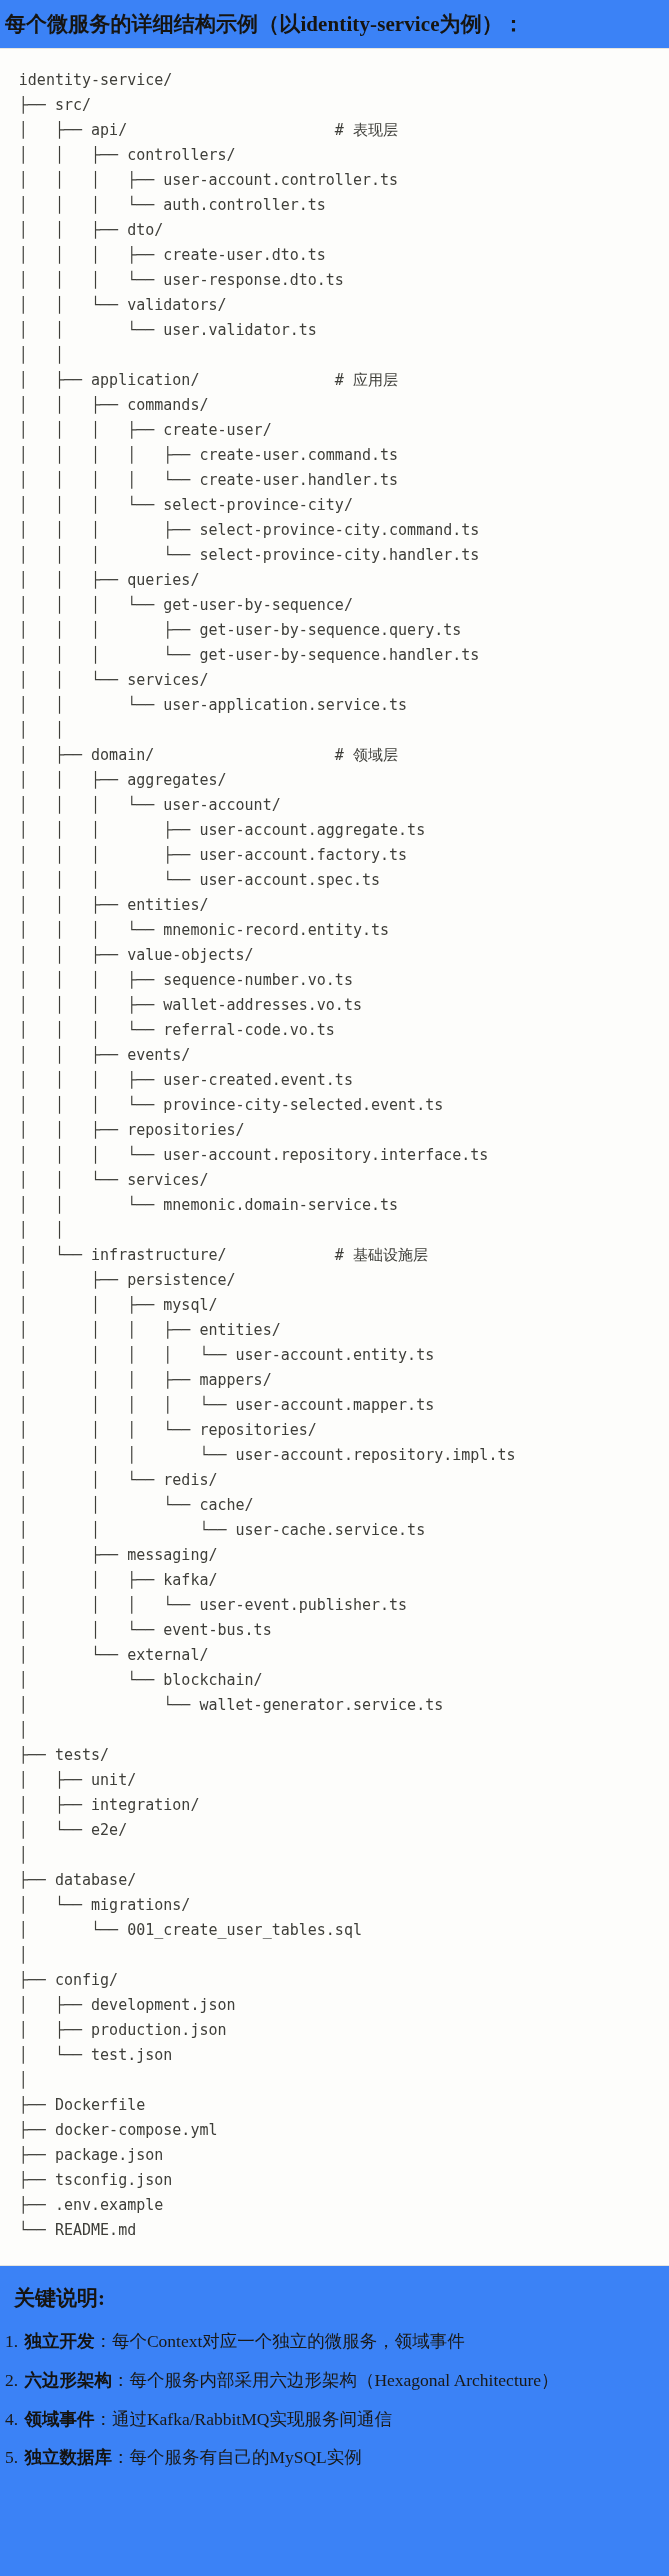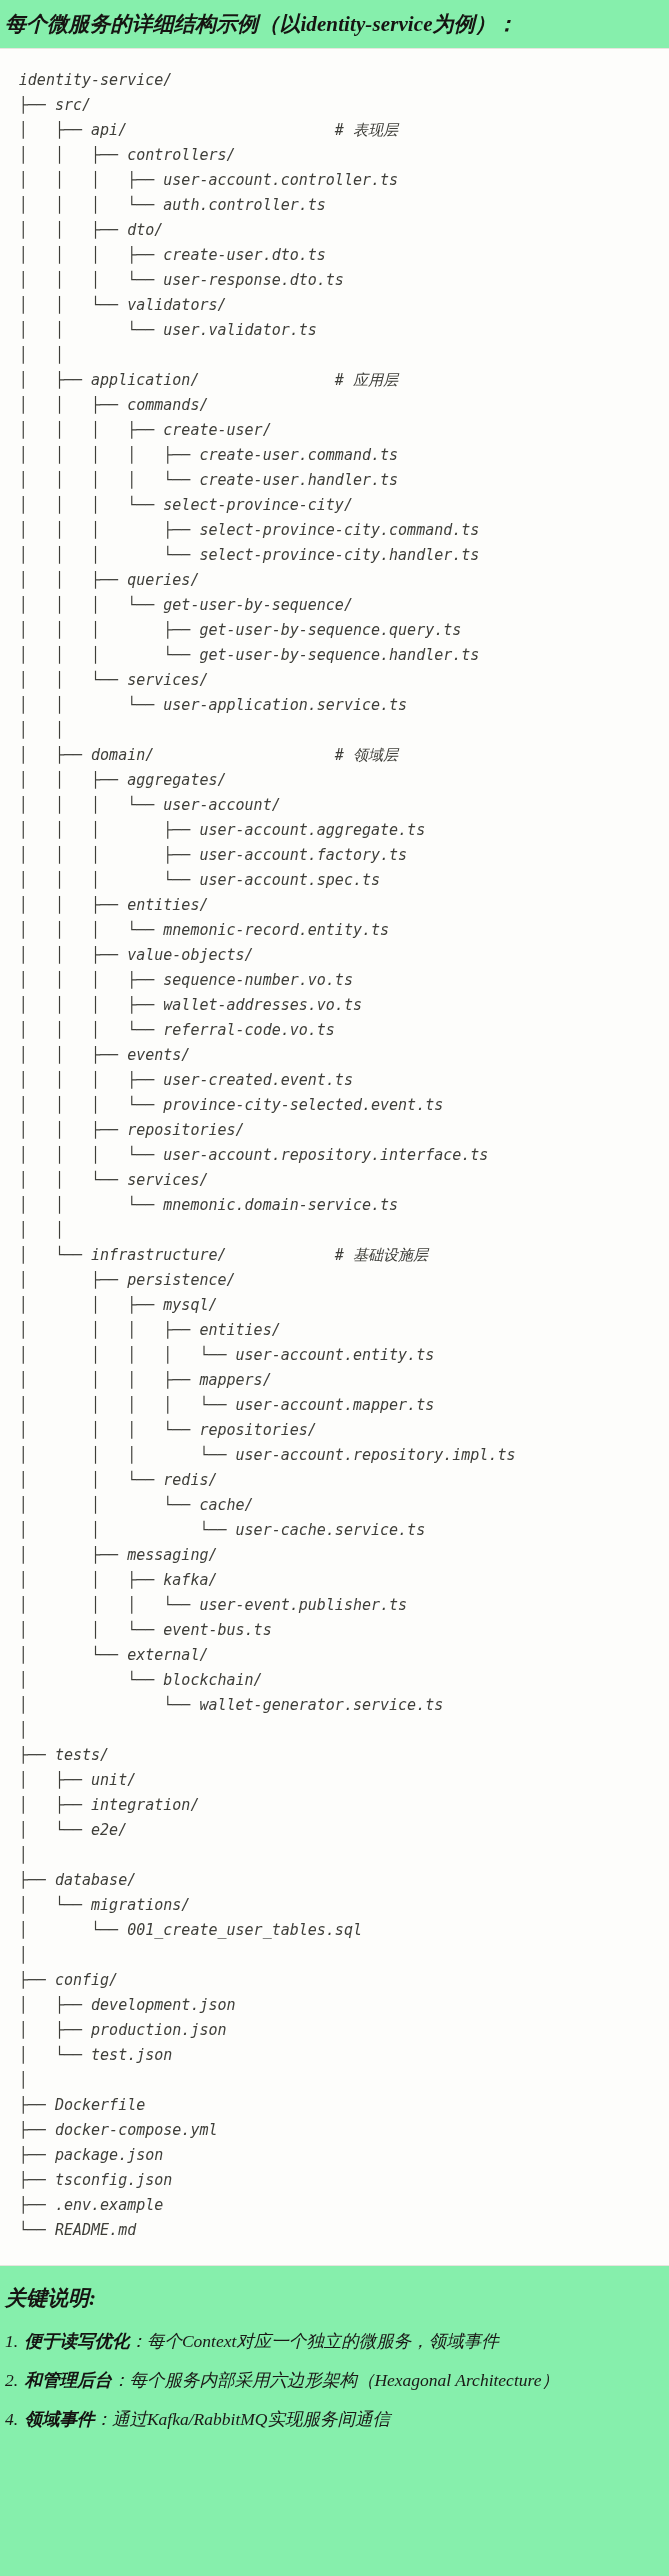--- a/index.html
+++ b/index.html
@@ -7,22 +7,21 @@
     width: 669px;
     background: #faf9f5;
     font-family: "Liberation Serif", "DejaVu Serif", serif;
     color: #1a1916;
   }
   .page {
     width: 669px;
     height: 2576px;
     overflow: hidden;
     box-sizing: border-box;
-    background: #86efac;
-    font-style: italic;
+    background: #3b82f6;
   }
   .doc-title {
     margin: 8.8px 0 0 0;
     padding: 0 5px;
     font-size: 21px;
     line-height: 30px;
     font-weight: 700;
     color: #161512;
     letter-spacing: 0.1px;
   }
@@ -37,21 +36,21 @@
     padding: 8.8px 10px 12.5px 8.8px;
     font-family: "DejaVu Sans Mono", "Liberation Mono", monospace;
     font-size: 15px;
     line-height: 25px;
     color: #3e3e39;
     white-space: pre;
     overflow: hidden;
   }
   .notes-heading {
     margin: 16.3px 0 0 0;
-    padding: 0 5px;
+    padding: 0 14px;
     font-size: 21px;
     line-height: 30px;
     font-weight: 700;
     color: #161512;
   }
   .notes-list {
     list-style: none;
     margin: 16.3px 0 0 0;
     padding: 0 5px;
   }
@@ -165,25 +164,28 @@
 ├── package.json
 ├── tsconfig.json
 ├── .env.example
 └── README.md</pre>
   </div>
 
   <h2 class="notes-heading">关键说明:</h2>
 
   <ol class="notes-list">
     <li>
-      <span class="note-number">1.</span><span class="note-term">便于读写优化</span><span class="note-colon">：</span><span class="note-desc">每个Context对应一个独立的微服务，领域事件</span>
+      <span class="note-number">1.</span><span class="note-term">独立开发</span><span class="note-colon">：</span><span class="note-desc">每个Context对应一个独立的微服务，领域事件</span>
     </li>
     <li>
-      <span class="note-number">2.</span><span class="note-term">和管理后台</span><span class="note-colon">：</span><span class="note-desc">每个服务内部采用六边形架构（Hexagonal Architecture）</span>
+      <span class="note-number">2.</span><span class="note-term">六边形架构</span><span class="note-colon">：</span><span class="note-desc">每个服务内部采用六边形架构（Hexagonal Architecture）</span>
     </li>
     <li>
       <span class="note-number">4.</span><span class="note-term">领域事件</span><span class="note-colon">：</span><span class="note-desc">通过Kafka/RabbitMQ实现服务间通信</span>
+    </li>
+    <li>
+      <span class="note-number">5.</span><span class="note-term">独立数据库</span><span class="note-colon">：</span><span class="note-desc">每个服务有自己的MySQL实例</span>
     </li>
   </ol>
 
 
 </div>
 
 
 </body></html>

